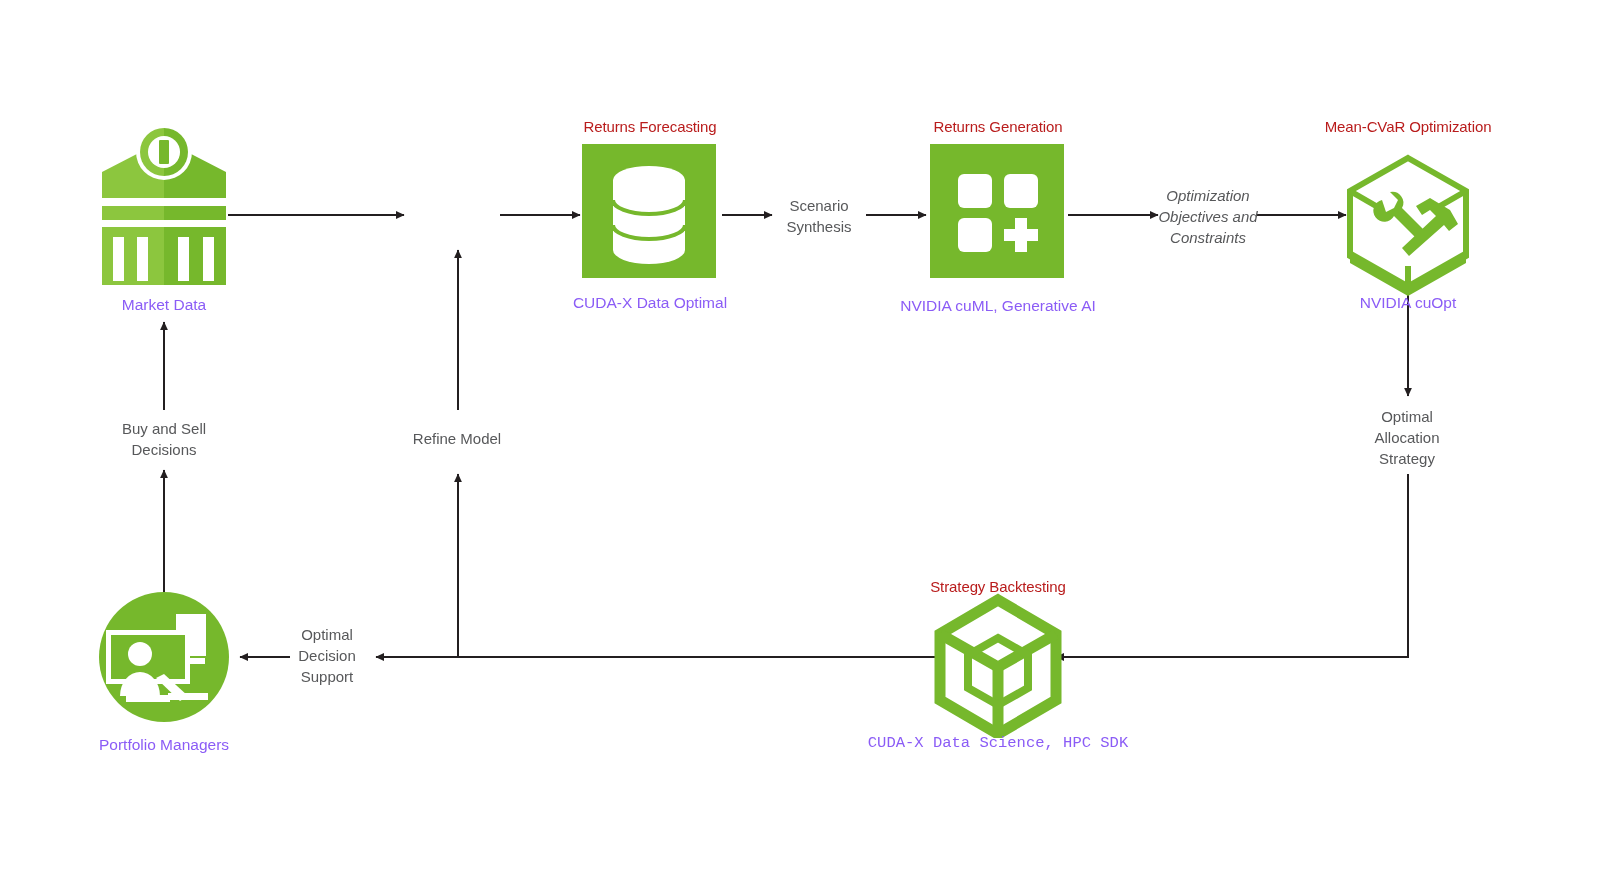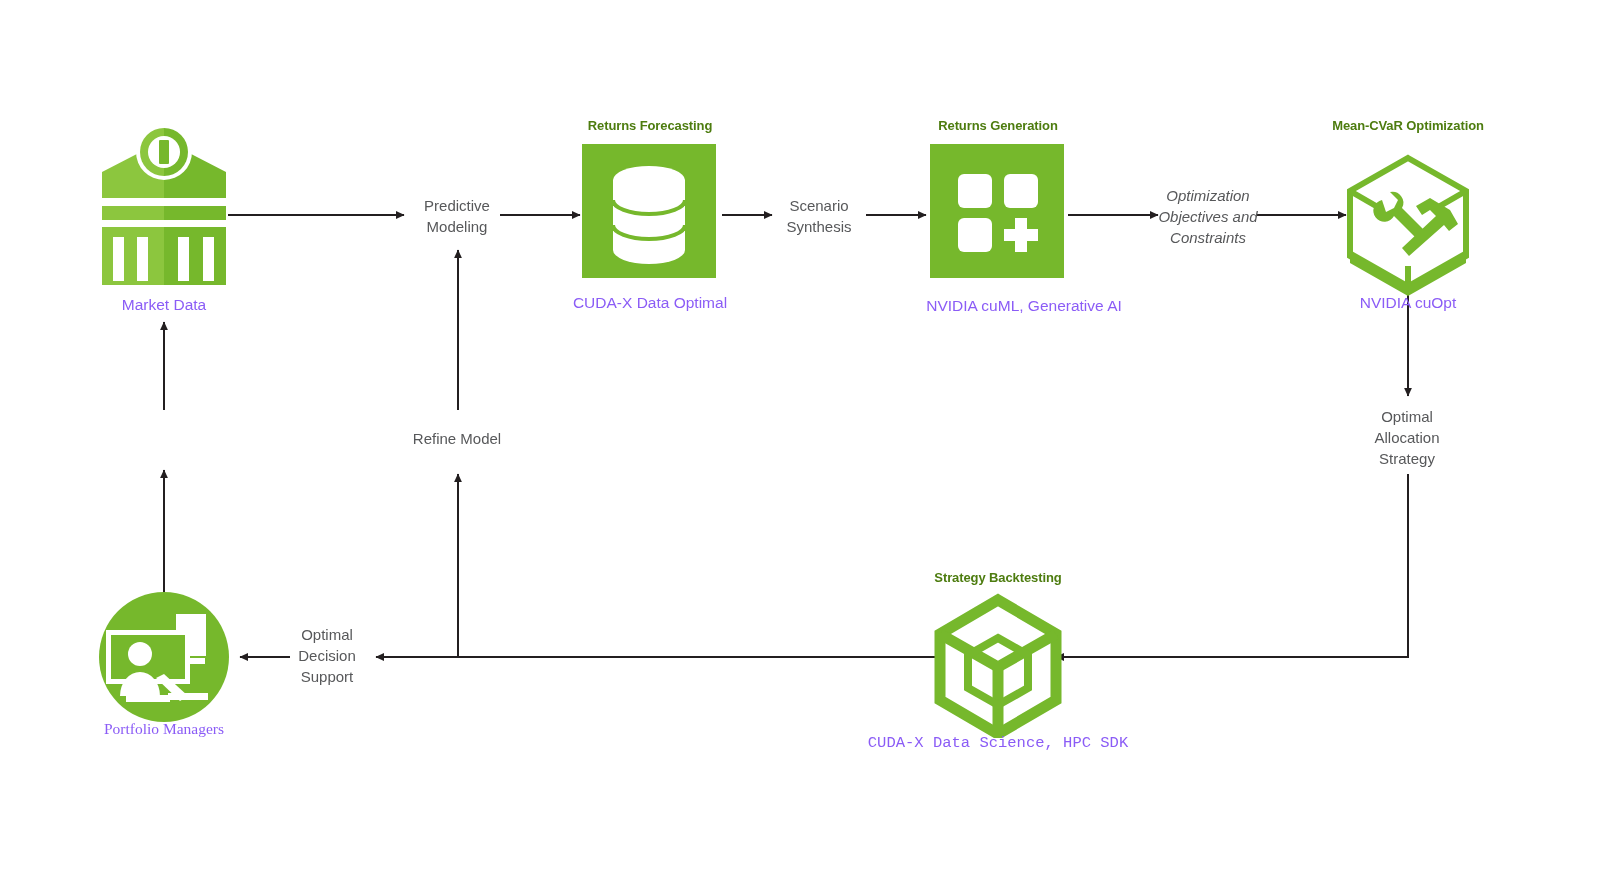--- a/index.html
+++ b/index.html
@@ -4,21 +4,21 @@
 <style>
   html,body{margin:0;padding:0;background:#ffffff;}
   body{width:1618px;height:889px;position:relative;overflow:hidden;
        font-family:"Liberation Sans","DejaVu Sans",sans-serif;}
   .canvas{position:absolute;inset:0;}
   svg.edges{position:absolute;left:0;top:0;width:1618px;height:889px;pointer-events:none;}
 
   .node{position:absolute;}
   .node-title{
     position:absolute;left:50%;transform:translateX(-50%);
-    white-space:nowrap;font-size:13px;font-weight:bold;color:#4d7c0f;
+    white-space:nowrap;font-size:15px;font-weight:normal;color:#b91c1c;
     letter-spacing:-0.1px;
   }
   .node-caption{
     position:absolute;left:50%;transform:translateX(-50%);
     white-space:nowrap;font-size:15.5px;color:#8b5cf6;
   }
   .edge-label{
     position:absolute;transform:translateX(-50%);
     text-align:center;font-size:15px;color:#57585a;line-height:21px;
     white-space:pre-line;
@@ -61,38 +61,38 @@
       <line x1="458" y1="410" x2="458" y2="250" marker-end="url(#ah)"></line>
 
       <line x1="290" y1="657" x2="240" y2="657" marker-end="url(#ah)"></line>
 
       <line x1="164" y1="594" x2="164" y2="470" marker-end="url(#ah)"></line>
 
       <line x1="164" y1="410" x2="164" y2="322" marker-end="url(#ah)"></line>
     </g>
   </svg>
 
-  <div class="edge-label" style="left:457px;top:195px;width:160px;">Predictive
-Modeling</div>
 
   <div class="edge-label" style="left:819px;top:195px;width:160px;">Scenario
 Synthesis</div>
 
   <div class="edge-label" style="left:1208px;top:185px;width:220px;font-style:italic;">Optimization
 Objectives  and
 Constraints</div>
 
   <div class="edge-label" style="left:1407px;top:406px;width:170px;">Optimal
 Allocation
 Strategy</div>
 
   <div class="edge-label" style="left:327px;top:624px;width:150px;">Optimal
 Decision
 Support</div>
 
+  <div class="edge-label" style="left:164px;top:418px;width:180px;">Buy and Sell
+Decisions</div>
 
   <div class="edge-label" style="left:457px;top:428px;width:180px;">Refine Model</div>
 
   <div class="node" style="left:64px;top:120px;width:200px;height:200px;">
     <svg width="200" height="165" viewBox="0 0 200 165" style="position:absolute;left:0;top:0;">
 
       <path d="M100,20 L38,52 L38,78 L100,78 Z" fill="#8cc63e"></path>
       <path d="M100,20 L162,52 L162,78 L100,78 Z" fill="#76b82c"></path>
 
       <rect x="38" y="86" width="62" height="14" fill="#8cc63e"></rect>
@@ -143,21 +143,21 @@
       <svg width="134" height="134" viewBox="0 0 134 134">
         <g fill="#ffffff">
           <rect x="28" y="30" width="34" height="34" rx="6"></rect>
           <rect x="74" y="30" width="34" height="34" rx="6"></rect>
           <rect x="28" y="74" width="34" height="34" rx="6"></rect>
           <rect x="85" y="74" width="12" height="34"></rect>
           <rect x="74" y="85" width="34" height="12"></rect>
         </g>
       </svg>
     </div>
-    <div class="node-caption" style="top:179px;margin-left:26px;">NVIDIA cuML, Generative AI</div>
+    <div class="node-caption" style="top:179px;">NVIDIA cuML, Generative AI</div>
   </div>
 
   <div class="node" style="left:1298px;top:118px;width:220px;height:210px;">
     <div class="node-title" style="top:0px;">Mean-CVaR Optimization</div>
     <svg width="220" height="150" viewBox="0 0 220 150" style="position:absolute;left:0;top:28px;">
       <g stroke="#76b82c" stroke-width="6" fill="none" stroke-linejoin="miter">
         <path d="M110,12 L168,45 L168,110 L110,143 L52,110 L52,45 Z"></path>
       </g>
       <g stroke="#76b82c" stroke-width="6" fill="none">
         <path d="M52,45 L78,60"></path>
@@ -168,21 +168,21 @@
 
       <g fill="#76b82c">
         <path d="M84,54 a11,11 0 1,0 12,16 l26,26 8,-8 -26,-26 a11,11 0 0,0 -12,-16 l8,8 -4,8 -8,4 z"></path>
         <path d="M132,52 l-14,8 6,9 8,-5 6,6 -34,32 7,8 35,-31 5,6 9,-7 -8,-14 z"></path>
       </g>
     </svg>
     <div class="node-caption" style="top:176px;">NVIDIA cuOpt</div>
   </div>
 
   <div class="node" style="left:888px;top:562px;width:220px;height:200px;">
-    <div class="node-title" style="top:8px;">Strategy Backtesting</div>
+    <div class="node-title" style="top:16px;">Strategy Backtesting</div>
     <svg width="220" height="150" viewBox="0 0 220 150" style="position:absolute;left:0;top:26px;">
       <g stroke="#76b82c" stroke-width="11" fill="none" stroke-linejoin="miter">
         <path d="M110,12 L168,46 L168,112 L110,146 L52,112 L52,46 Z"></path>
         <path d="M52,46 L110,79 L168,46"></path>
         <path d="M110,79 L110,146"></path>
       </g>
       <g stroke="#76b82c" stroke-width="8" fill="none" stroke-linejoin="miter">
         <path d="M110,50 L140,67 L140,100 L110,117 L80,100 L80,67 Z"></path>
       </g>
     </svg>
@@ -203,16 +203,16 @@
         <rect x="62" y="103" width="44" height="7"></rect>
       </g>
       <rect x="47" y="43" width="74" height="44" fill="#76b82c"></rect>
       <g fill="#ffffff">
         <circle cx="76" cy="62" r="12"></circle>
         <path d="M56,104 a20,24 0 0,1 40,0 z"></path>
         <path d="M92,86 l8,-4 24,22 -8,5 z"></path>
         <rect x="104" y="101" width="40" height="7"></rect>
       </g>
     </svg>
-    <div class="node-caption" style="top:128px;font-family:Liberation Serif, serif;">Portfolio Managers</div>
+    <div class="node-caption" style="top:144px;">Portfolio Managers</div>
   </div>
 
 </div>
 
 </body></html>

